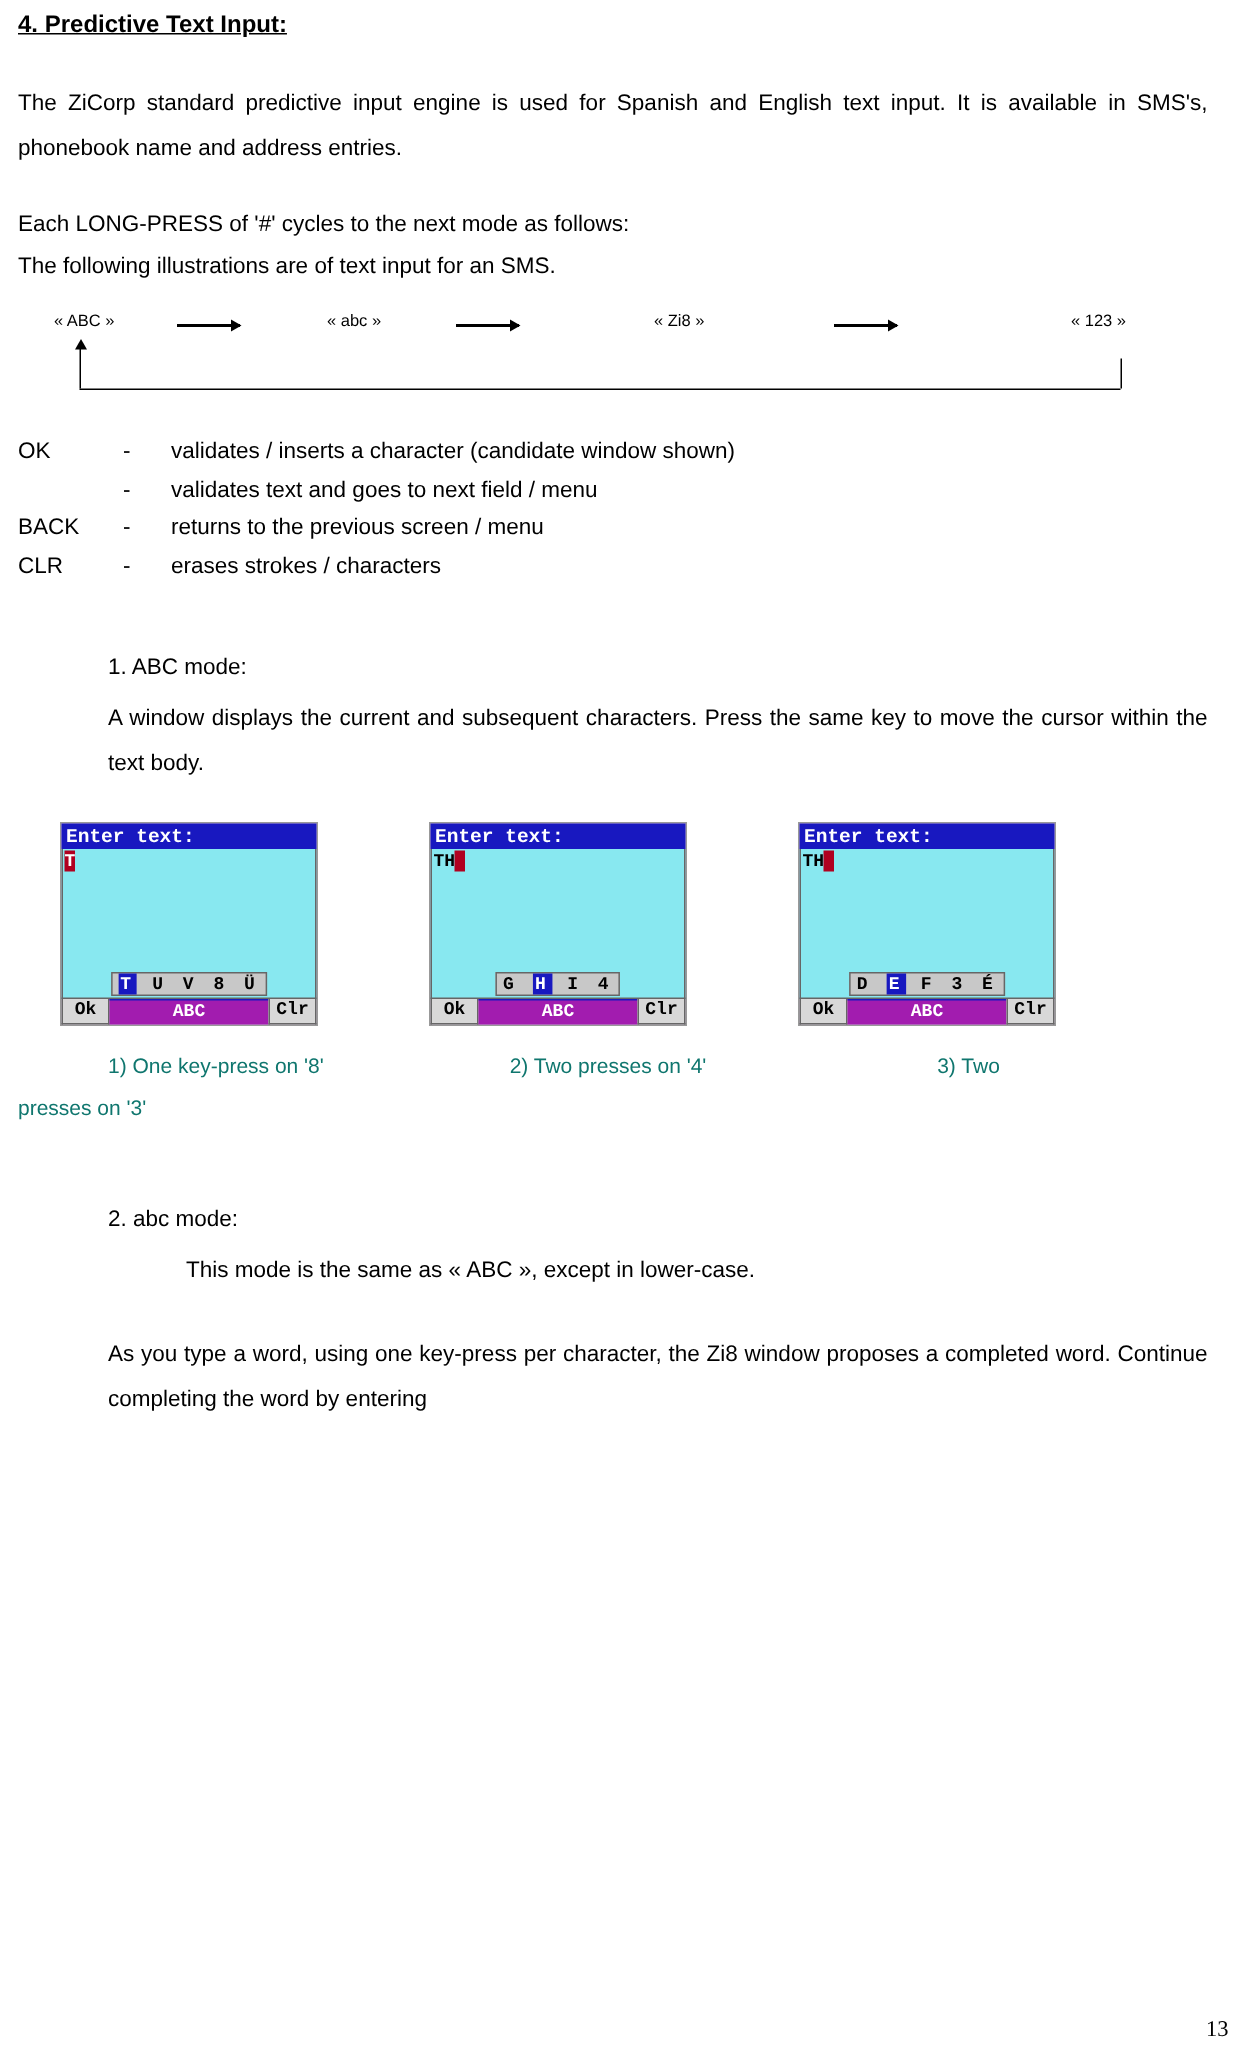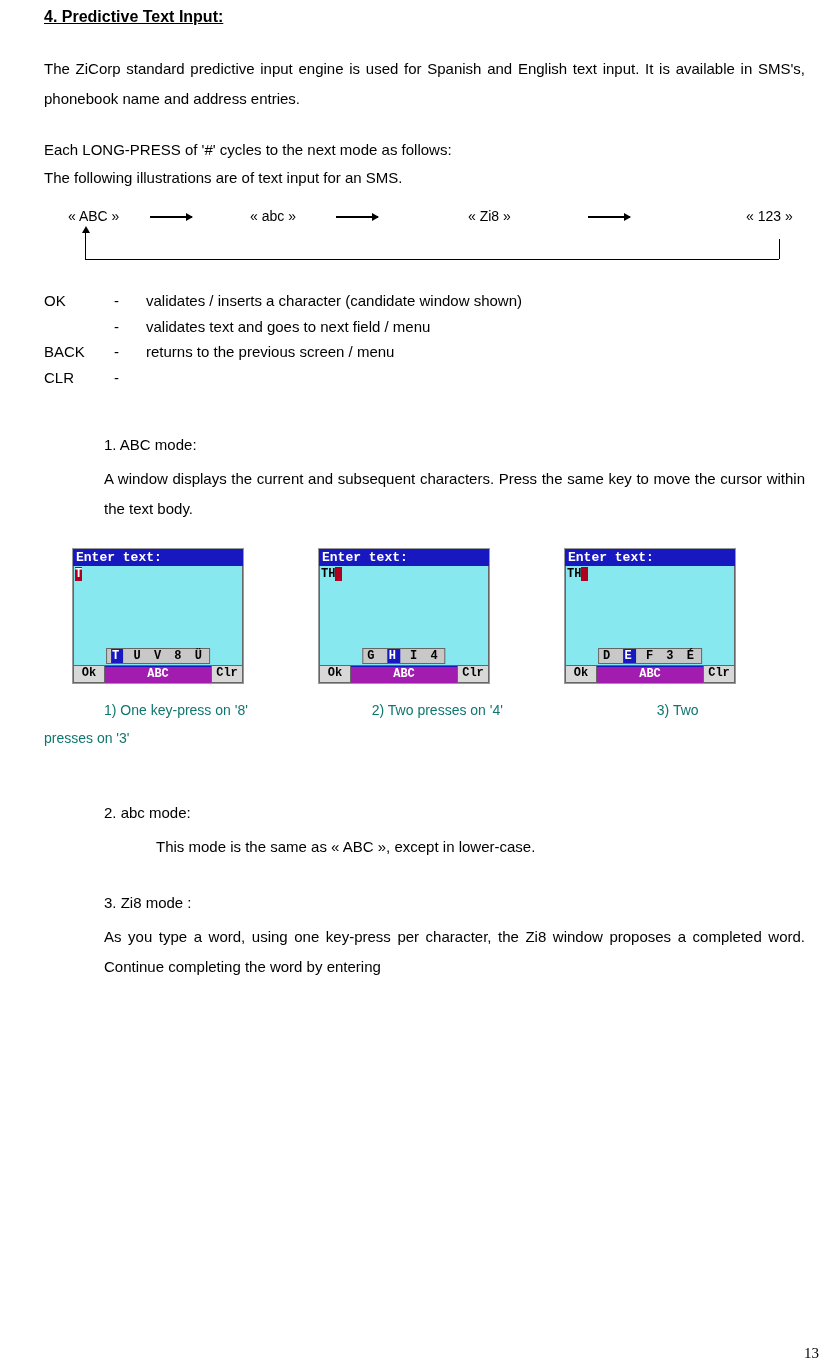--- a/index.html
+++ b/index.html
@@ -7,39 +7,39 @@
     margin: 0;
     padding: 0;
     font-family: "Century Gothic", "Avant Garde", Futura, sans-serif;
     font-size: 15px;
     color: #000;
     background: #fff;
     width: 833px;
     min-height: 1370px;
     position: relative;
   }
-  .page { padding: 0 28px 0 44px; }
+  .page { padding: 0 28px 0 12px; }
   h2 {
     font-size: 16px;
     font-weight: bold;
     margin: 8px 0 28px 0;
     text-decoration: underline;
   }
   p.body {
     line-height: 2.0;
     margin: 0 0 24px 0;
     text-align: justify;
   }
   p.tight { line-height: 1.6; margin: 0 0 18px 0; }
   .modes-diagram {
     position: relative;
     height: 64px;
     margin: 4px 0 16px 0;
   }
-  .mode-label { position: absolute; top: 0; font-size: 14px; }
+  .mode-label { position: absolute; top: 0; font-size: 11px; }
   .arrow {
     position: absolute;
     top: 8px;
     height: 2px;
     background: #000;
   }
   .arrow::after {
     content: "";
     position: absolute;
     right: -1px;
@@ -198,20 +198,21 @@
         <span class="k3">validates text and goes to next field / menu</span>
       </div>
   <div class="row">
         <span class="k1">BACK</span>
         <span class="k2">-</span>
         <span class="k3">returns to the previous screen / menu</span>
       </div>
   <div class="row">
         <span class="k1">CLR</span>
         <span class="k2">-</span>
+        <span class="k3">erases strokes / characters</span>
       </div>
 </div>
 
 <div class="indent-block">
   <p class="sub-title">1. ABC mode:</p>
   <p class="justify">A window displays the current and subsequent characters. Press the same key to move the cursor within the text body.</p>
 </div>
 
 <div class="screens-row">
 
@@ -260,19 +261,18 @@
   <span style="margin-left:120px;">2) Two presses on '4'</span>
   <span style="margin-left:150px;">3) Two</span>
   <br>
   <span>presses on '3'</span>
 </div>
 
 <div class="indent-block" style="margin-top:46px;">
   <p class="sub-title">2. abc mode:</p>
   <p class="justify" style="margin-left:52px;margin-bottom:26px;">This mode is the same as « ABC », except in lower-case.</p>
 
-  <p class="sub-title">3. Zi8 mode :</p>
   <p class="justify" style="text-align:justify;">As you type a word, using one key-press per character, the Zi8 window proposes a completed word.  Continue completing the word by entering</p>
 </div>
 
 </div>
 
 <div class="pg-num">13</div>
 
 </body></html>

